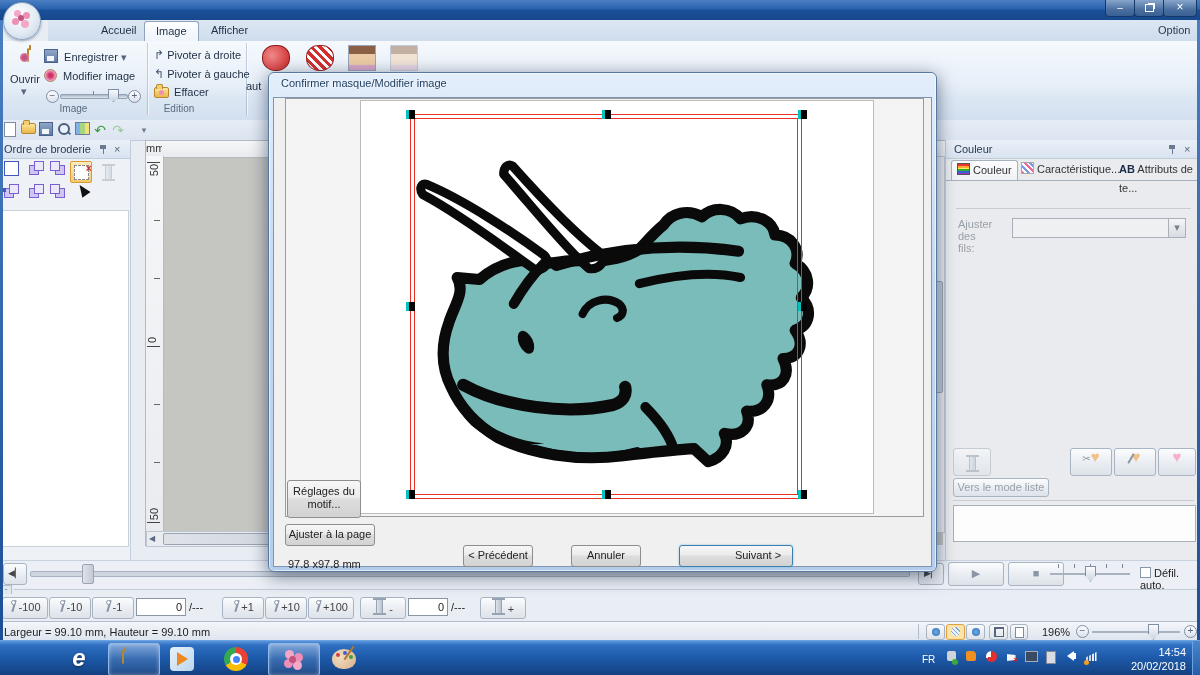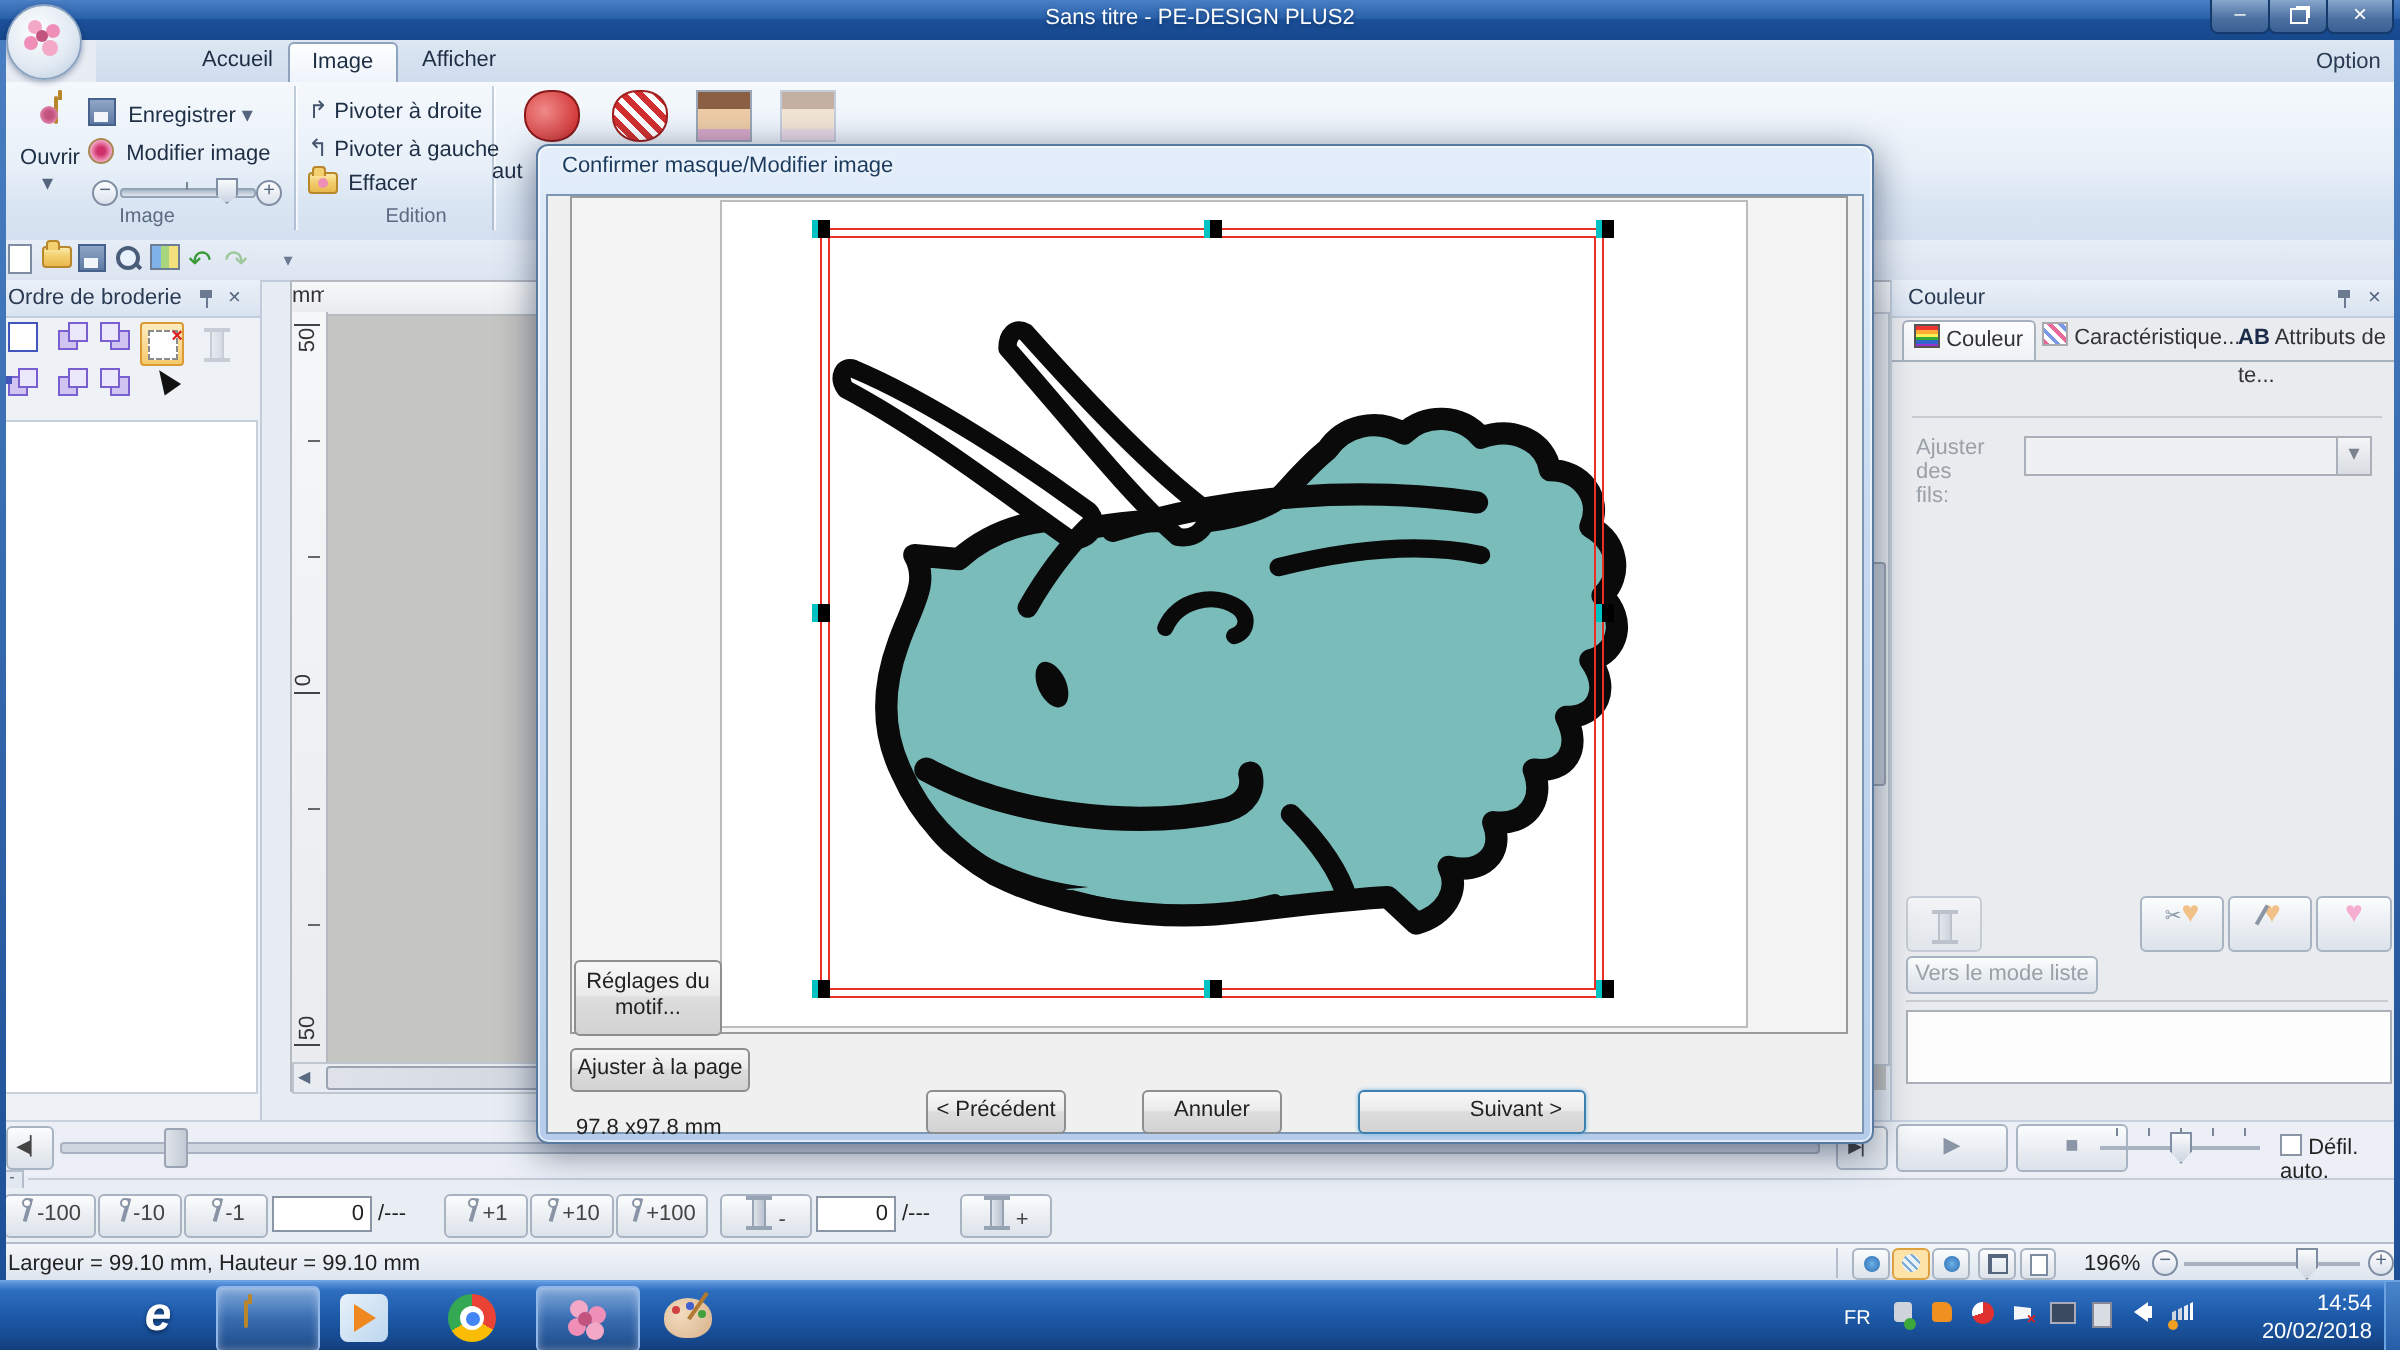--- a/index.html
+++ b/index.html
@@ -114,21 +114,20 @@
   .taskicon-box{top:2px;width:50px;height:31px;border:1px solid #8fb8ea;border-radius:3px;
     background:linear-gradient(180deg,rgba(255,255,255,.38),rgba(255,255,255,.12) 50%,rgba(255,255,255,.05));box-shadow:inset 0 0 4px rgba(255,255,255,.4);}
   .tray-icon{top:10px;width:14px;height:14px;font-size:10px;line-height:14px;text-align:center;color:#fff;}
 </style>
 </head>
 <body>
 
 <div class="screen">
 
   <div class="abs titlebar">
-    <div class="abs titletext">Sans titre - PE-DESIGN PLUS2</div>
     <div class="abs winbtn" style="left:1105px;width:28px;">–</div>
     <div class="abs winbtn" style="left:1134px;width:28px;"><span class="restore-glyph"></span></div>
     <div class="abs winbtn" style="left:1163px;width:32px;font-size:12px;">×</div>
   </div>
 
   <div class="abs apporb">
     <span class="flower" style="left:10px;top:7px;width:7px;height:7px;background:#f4a8c8;"></span>
     <span class="flower" style="left:19px;top:9px;width:7px;height:7px;background:#ef8fb8;"></span>
     <span class="flower" style="left:8px;top:15px;width:7px;height:7px;background:#ef8fb8;"></span>
     <span class="flower" style="left:17px;top:17px;width:8px;height:8px;background:#f4a8c8;"></span>
@@ -179,21 +178,21 @@
       <span class="rbtn-label">Pivoter à droite</span>
     </div>
     <div class="abs" style="left:154px;top:26px;">
       <span style="color:#44556e;font-size:12px;">↰</span>
       <span class="rbtn-label">Pivoter à gauche</span>
     </div>
     <div class="abs" style="left:154px;top:45px;">
       <span class="folder" style="display:inline-block;width:13px;height:9px;vertical-align:-2px;"><span class="flower" style="left:4px;top:2px;width:5px;height:5px;background:#ef8fb8;"></span></span>
       <span class="rbtn-label" style="margin-left:2px;">Effacer</span>
     </div>
-    <div class="abs rgroup-label" style="left:161px;top:62px;width:94px;">Edition</div>
+    <div class="abs rgroup-label" style="left:132px;top:62px;width:94px;">Edition</div>
 
     <div class="abs" style="left:262px;top:4px;width:26px;height:24px;border-radius:45% 45% 48% 48%;background:radial-gradient(circle at 35% 40%,#f08a8a,#cc2222);border:1px solid #8a1a1a;"></div>
     <div class="abs" style="left:306px;top:4px;width:26px;height:24px;border-radius:45% 45% 48% 48%;background:repeating-linear-gradient(45deg,#d23030 0 3px,#fff 3px 6px);border:1px solid #a02020;"></div>
     <div class="abs" style="left:348px;top:4px;width:26px;height:24px;border:1px solid #9aa6b8;background:linear-gradient(180deg,#8a5f43 0 35%,#eccba6 35% 78%,#d8a8c8 78%);"></div>
     <div class="abs" style="left:390px;top:4px;width:26px;height:24px;border:1px solid #b8c2d0;background:linear-gradient(180deg,#b99f8d 0 35%,#f2e0cc 35% 78%,#e8d0de 78%);opacity:.8;"></div>
     <div class="abs rbtn-label" style="left:246px;top:39px;">aut</div>
   </div>
 
   <div class="abs quickbar">
     <span class="abs qicon" style="left:2px;"><span class="page-icon" style="display:inline-block;"></span></span>

